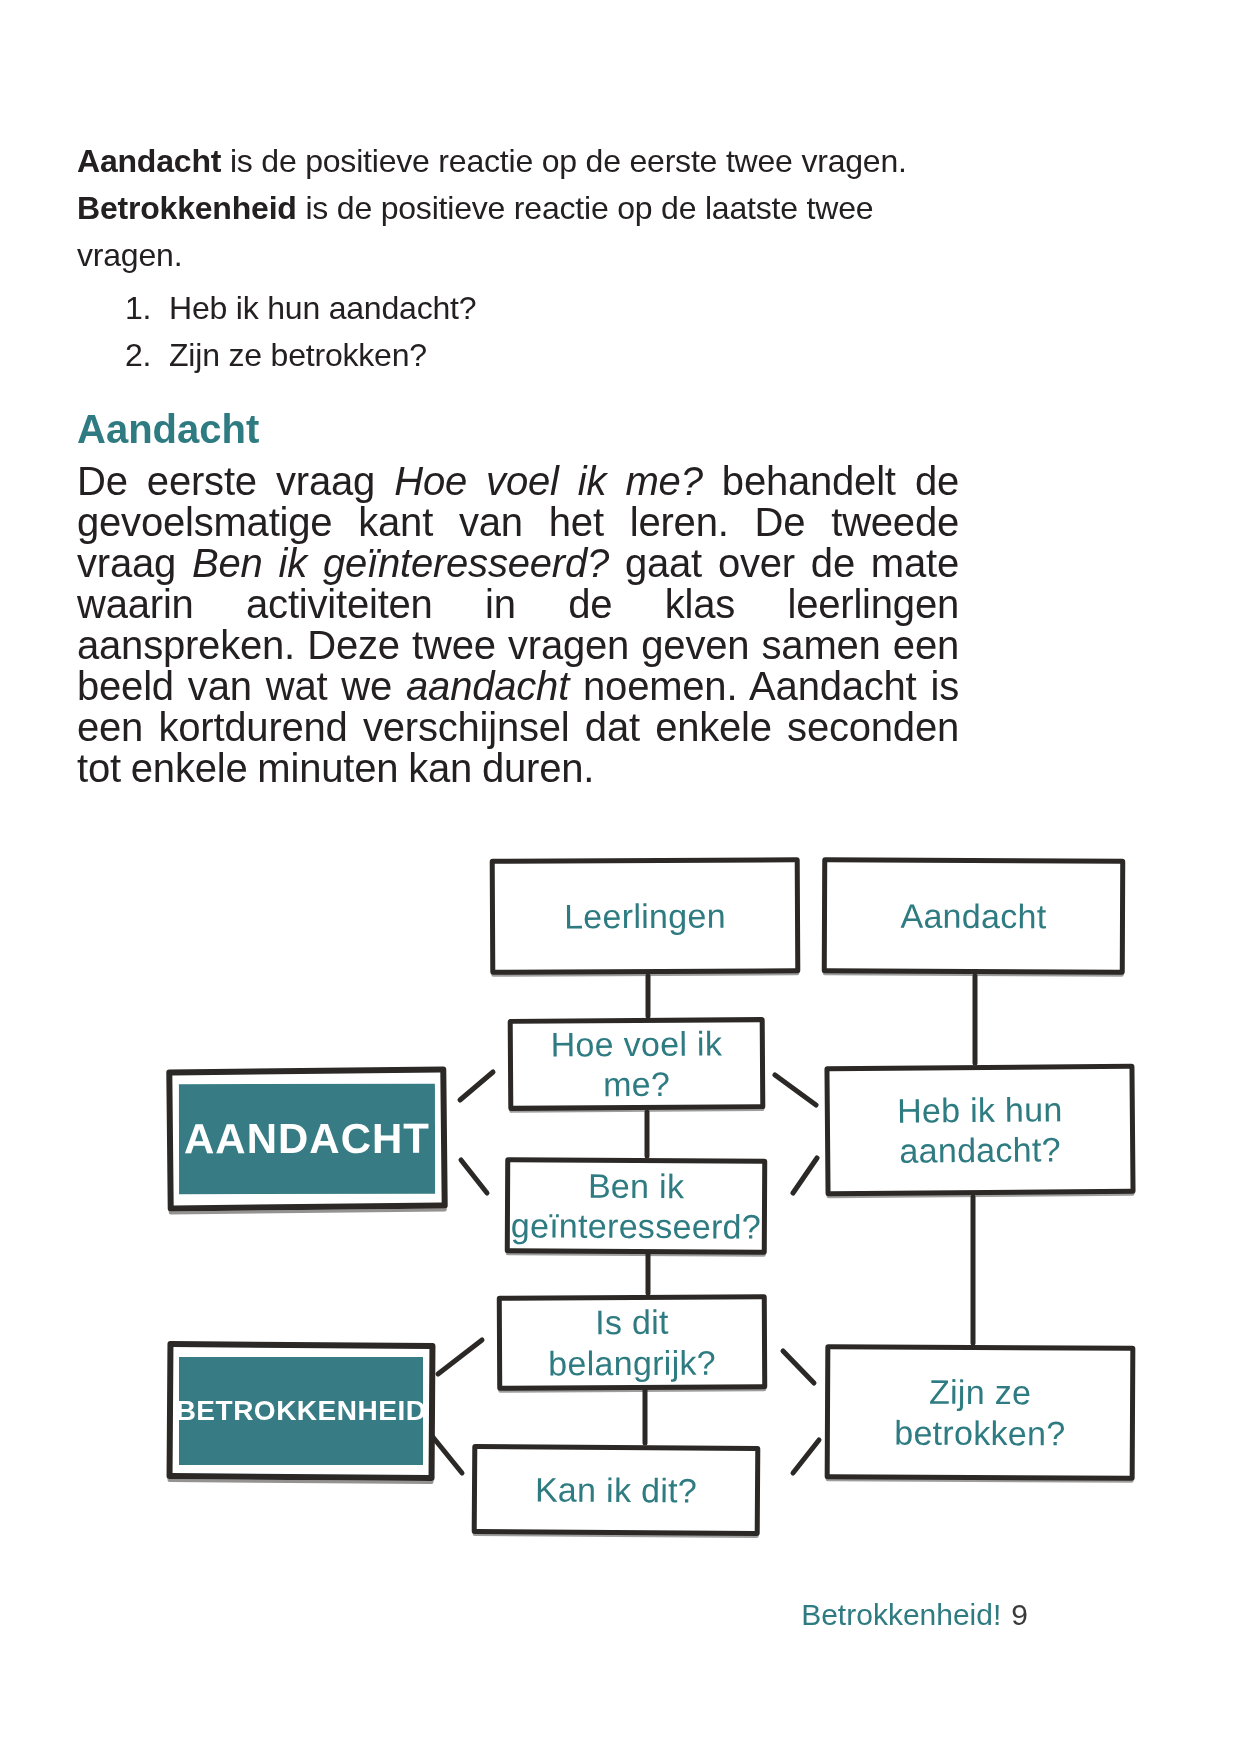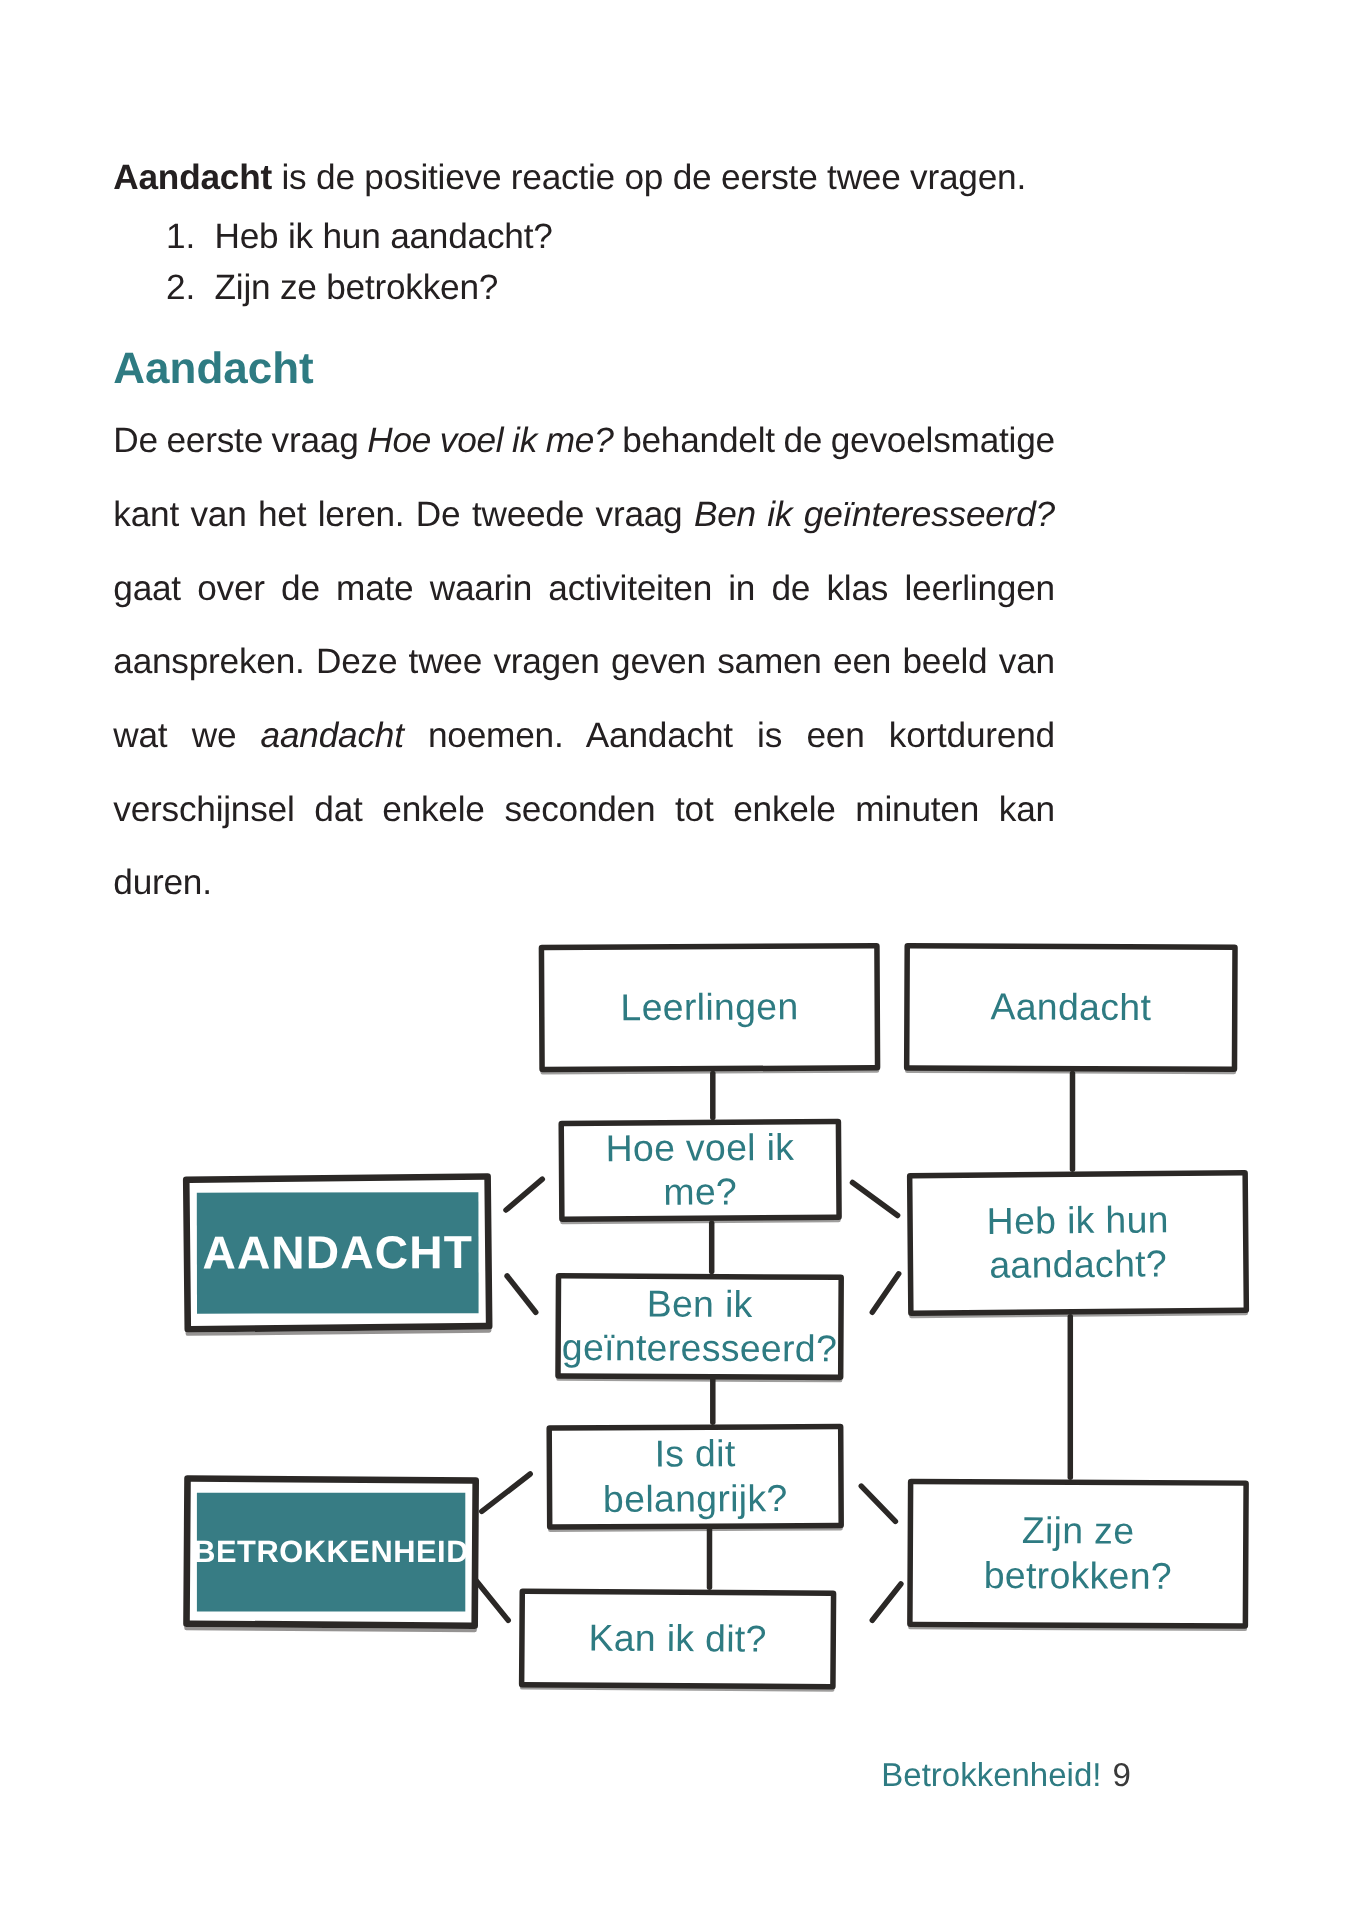--- a/index.html
+++ b/index.html
@@ -14,21 +14,21 @@
     width:1243px;height:1751px;
     position:relative;
     font-family:"Liberation Sans", sans-serif;
     color:var(--body-text);
     overflow:hidden;
   }
 
   
   .content{
     position:absolute;left:0;top:0;width:1174px;
-    padding:138px 215px 0 103px;
+    padding:138px 215px 0 77px;
   }
   .intro-line{
     font-size:32px;line-height:47px;letter-spacing:-0.2px;
   }
   .seg-bold{font-weight:bold;}
   .seg-italic{font-style:italic;}
   .lead-par{
     margin-top:44px;
     font-size:32px;line-height:47px;letter-spacing:-0.2px;
     white-space:pre-line;
@@ -40,21 +40,21 @@
     padding-left:48px;
   }
   .qitem .qnum{width:44px;flex:0 0 auto;}
   .section-heading{
     margin-top:26px;
     font-size:40px;line-height:48px;font-weight:bold;
     color:var(--teal-text);
   }
   .body-par{
     margin-top:8px;
-    font-size:32px;line-height:67px;letter-spacing:-0.2px;word-spacing:-1px;
+    font-size:40px;line-height:41px;letter-spacing:-0.2px;word-spacing:-1px;
     text-align:justify;
   }
 
   
   .diagram{
     position:absolute;left:0;top:848px;width:1243px;height:730px;margin-left:35px;
   }
   .diagram svg.connectors{
     position:absolute;left:0;top:0;width:1243px;height:730px;
   }
@@ -96,20 +96,21 @@
   }
   .footer .book-title{color:var(--teal-text);margin-left:12px;}
   .footer .page-number{color:#3a3a3a;margin-left:10px;}
 </style>
 </head>
 <body>
 
 <div class="content">
 
   <p class="intro-line"><span class="seg-bold">Aandacht</span><span> is de positieve reactie op de eerste twee vragen.</span></p>
+  <p class="intro-line"><span class="seg-bold">Betrokkenheid</span><span> is de positieve reactie op de laatste twee vragen.</span></p>
 
 
   <div class="qlist">
     <div class="qitem">
       <span class="qnum">1.</span>
       <span class="qtext">Heb ik hun aandacht?</span>
     </div>
     <div class="qitem">
       <span class="qnum">2.</span>
       <span class="qtext">Zijn ze betrokken?</span>

